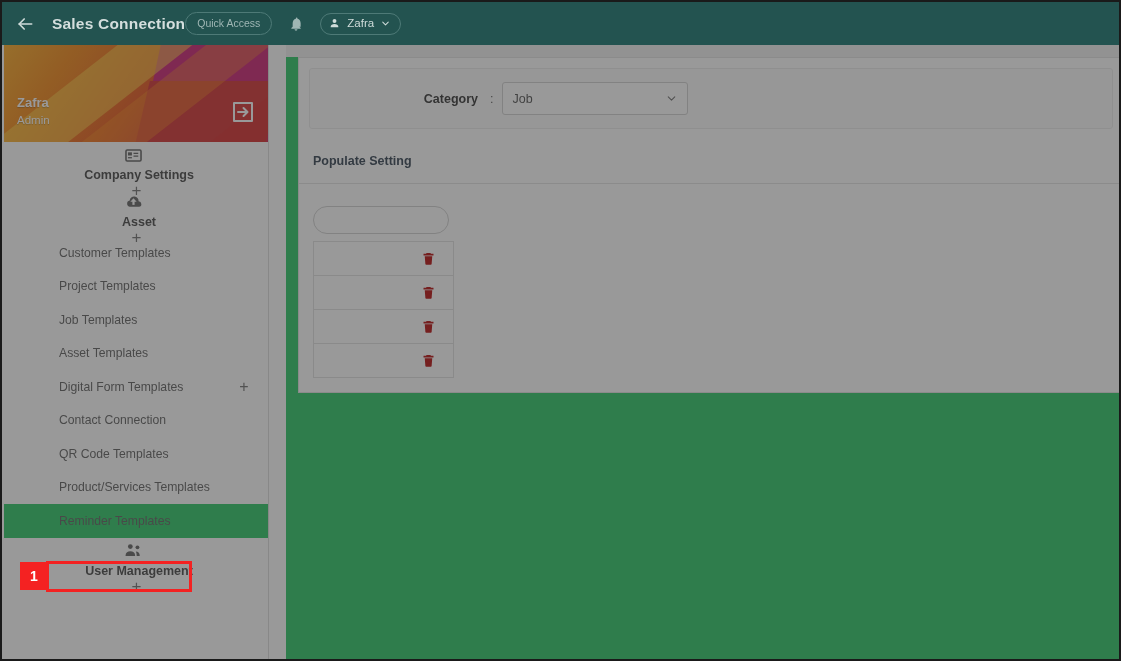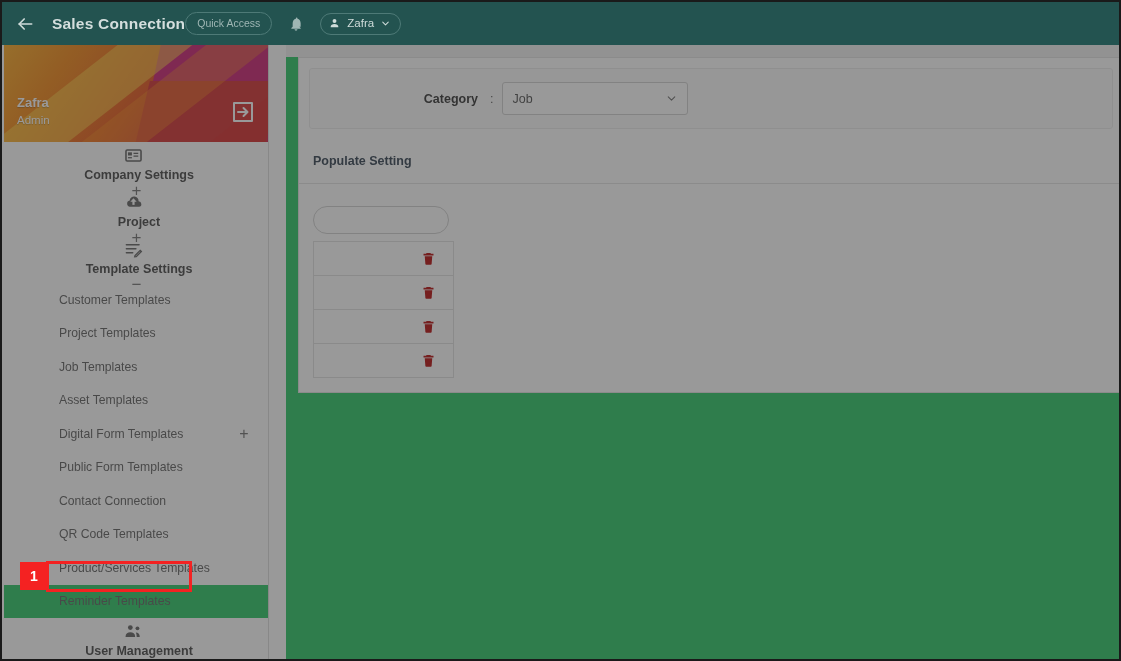--- a/index.html
+++ b/index.html
@@ -354,60 +354,44 @@
       </div>
 
       <div class="menu-item">
         <span class="ic">
           <svg viewBox="0 0 24 24" fill="currentColor">
               <path d="M19 17.5a3.5 3.5 0 0 0-.6-6.95A5.5 5.5 0 0 0 7.2 9.6 4 4 0 0 0 7.5 17.5h11z"></path>
               <polygon points="12,6.5 16,11 8,11" fill="#fff"></polygon>
               <rect x="10.6" y="10" width="2.8" height="5" fill="#fff"></rect>
             </svg>
         </span>
-        <span class="lbl">Project</span>
+        <span class="lbl">Asset</span>
         <span class="exp">+</span>
       </div>
 
-      <div class="menu-item">
-        <span class="ic">
-          <svg viewBox="0 0 24 24" fill="none" stroke="currentColor" stroke-width="1.9" stroke-linecap="round">
-            <line x1="3" y1="6" x2="19" y2="6"></line>
-              <line x1="3" y1="11" x2="15" y2="11"></line>
-              <line x1="3" y1="16" x2="11" y2="16"></line>
-            <path d="M14 19.5 L20.5 13 L22 14.5 L15.5 21 L13.5 21.2 z" stroke-width="1.6"></path>
-          </svg>
-        </span>
-        <span class="lbl">Template Settings</span>
-        <span class="exp">−</span>
-      </div>
 
       <div class="sub-item">
         <span class="lbl">Customer Templates</span>
         <span class="exp"></span>
       </div>
       <div class="sub-item">
         <span class="lbl">Project Templates</span>
         <span class="exp"></span>
       </div>
       <div class="sub-item">
         <span class="lbl">Job Templates</span>
         <span class="exp"></span>
       </div>
       <div class="sub-item">
         <span class="lbl">Asset Templates</span>
         <span class="exp"></span>
       </div>
       <div class="sub-item">
         <span class="lbl">Digital Form Templates</span>
         <span class="exp">+</span>
-      </div>
-      <div class="sub-item">
-        <span class="lbl">Public Form Templates</span>
-        <span class="exp"></span>
       </div>
       <div class="sub-item">
         <span class="lbl">Contact Connection</span>
         <span class="exp"></span>
       </div>
       <div class="sub-item">
         <span class="lbl">QR Code Templates</span>
         <span class="exp"></span>
       </div>
       <div class="sub-item">

